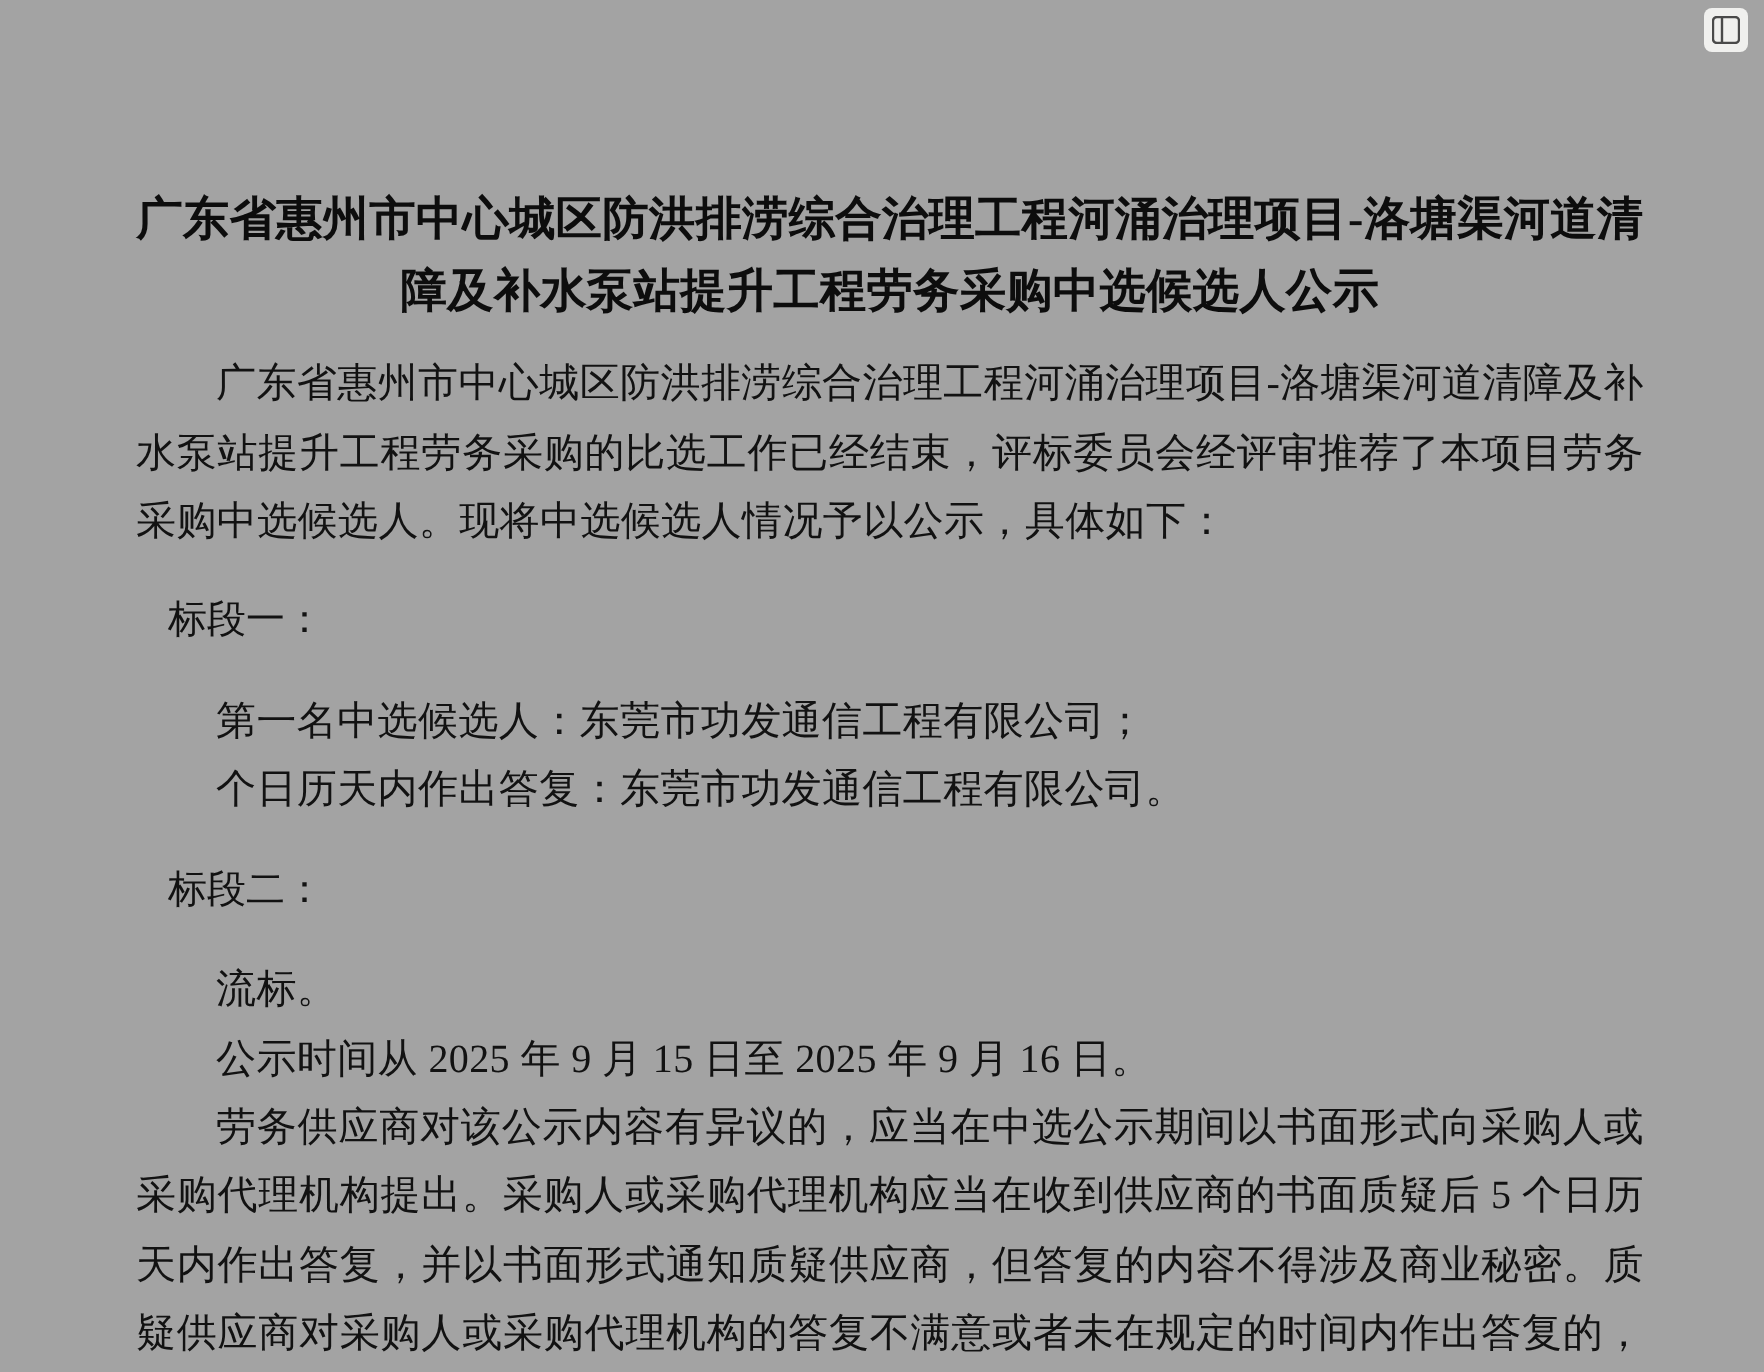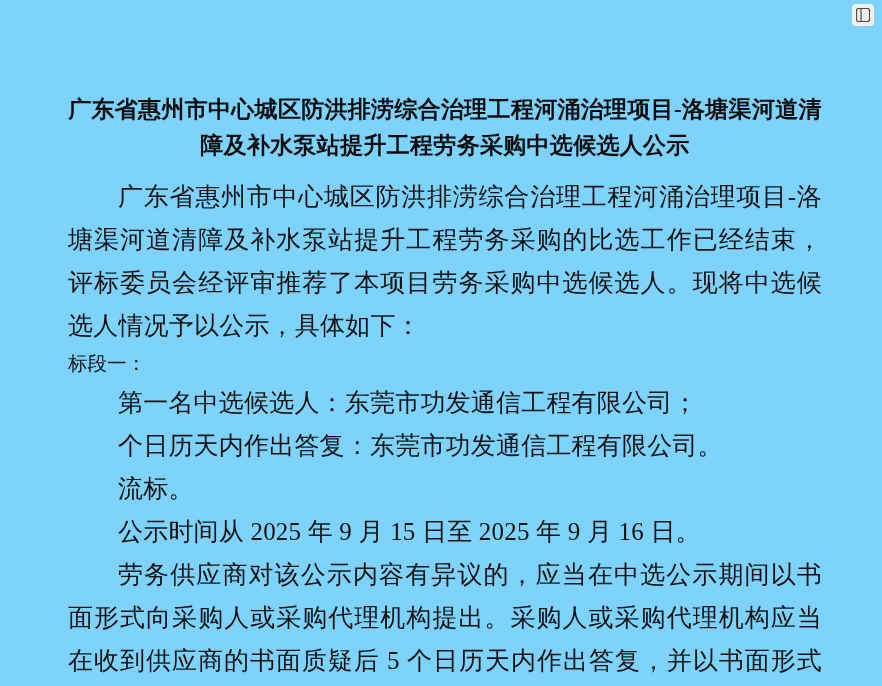--- a/index.html
+++ b/index.html
@@ -12,21 +12,21 @@
     background: #ffffff;
     font-family: "Liberation Serif", "DejaVu Serif", serif;
     color: #111111;
     overflow: hidden;
     position: relative;
   }
   .page {
     position: relative;
     width: 882px;
     height: 686px;
-    background: #7dd3fc;
+    background: #a3a3a3;
   }
   .corner-icon {
     position: absolute;
     top: 4px;
     right: 8px;
     width: 22px;
     height: 22px;
     border-radius: 4px;
     background: #f0f0ee;
     display: flex;
@@ -47,33 +47,33 @@
   .doc-title {
     font-size: 23px;
     font-weight: bold;
     line-height: 1.55;
     text-align: center;
     letter-spacing: 0.3px;
     margin: 0 0 12px 0;
     color: #0d0d0d;
   }
   .para {
-    font-size: 25px;
+    font-size: 20px;
     line-height: 1.72;
     text-align: justify;
     text-justify: inter-ideograph;
     margin: 0;
     color: #121212;
     letter-spacing: 0.2px;
   }
   .indent-2 { text-indent: 2em; }
   .lot-label {
     font-size: 19.5px;
     line-height: 1.72;
-    margin: 0;
+    margin: 16px;
     text-indent: 0;
     color: #121212;
   }
 </style>
 </head>
 <body>
 
 <div class="page">
 
   <div class="corner-icon">
@@ -86,20 +86,21 @@
   <div class="doc">
 
     <h1 class="doc-title">广东省惠州市中心城区防洪排涝综合治理工程河涌治理项目-洛塘渠河道清障及补水泵站提升工程劳务采购中选候选人公示</h1>
 
     <p class="para indent-2">广东省惠州市中心城区防洪排涝综合治理工程河涌治理项目-洛塘渠河道清障及补水泵站提升工程劳务采购的比选工作已经结束，评标委员会经评审推荐了本项目劳务采购中选候选人。现将中选候选人情况予以公示，具体如下：</p>
 
     <p class="lot-label">标段一：</p>
     <p class="para indent-2">第一名中选候选人：东莞市功发通信工程有限公司；</p>
     <p class="para indent-2">个日历天内作出答复：东莞市功发通信工程有限公司。</p>
 
+    <p class="lot-label">标段二：</p>
 
     <p class="para indent-2">流标。</p>
 
     <p class="para indent-2">公示时间从 2025 年 9 月 15 日至 2025 年 9 月 16 日。</p>
 
     <p class="para indent-2">劳务供应商对该公示内容有异议的，应当在中选公示期间以书面形式向采购人或采购代理机构提出。采购人或采购代理机构应当在收到供应商的书面质疑后 5 个日历天内作出答复，并以书面形式通知质疑供应商，但答复的内容不得涉及商业秘密。质疑供应商对采购人或采购代理机构的答复不满意或者未在规定的时间内作出答复的，可以在答复期满后 5 个日历天内向采购人的监督管理部门投诉。</p>
 
   </div>
 </div>
 

